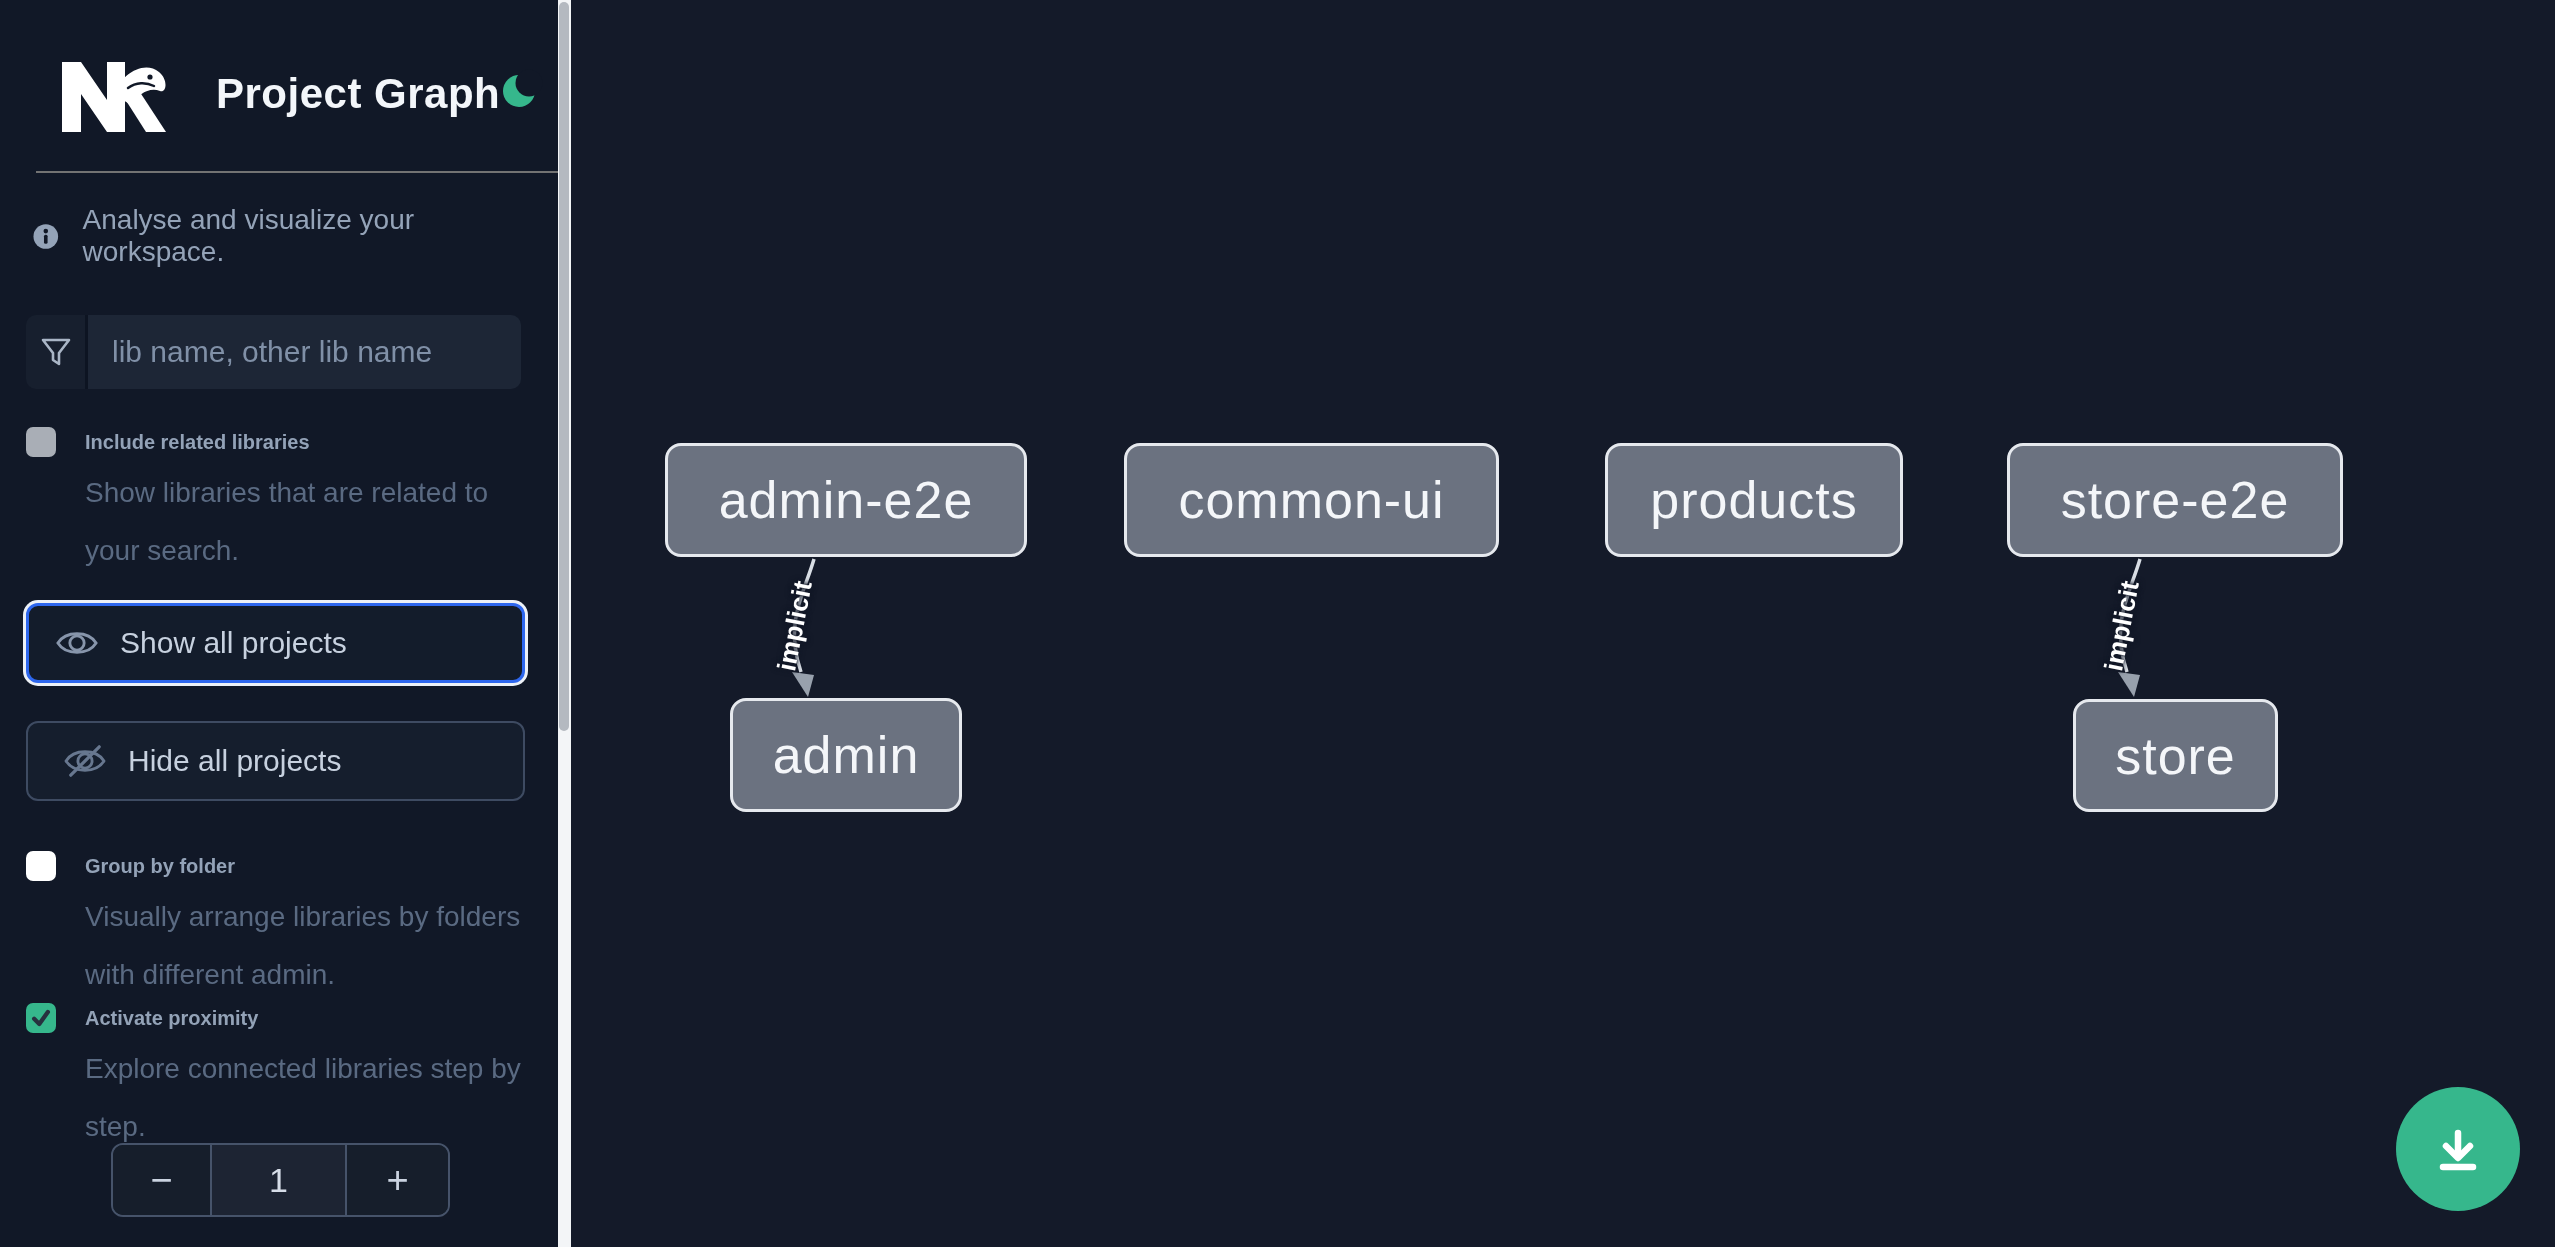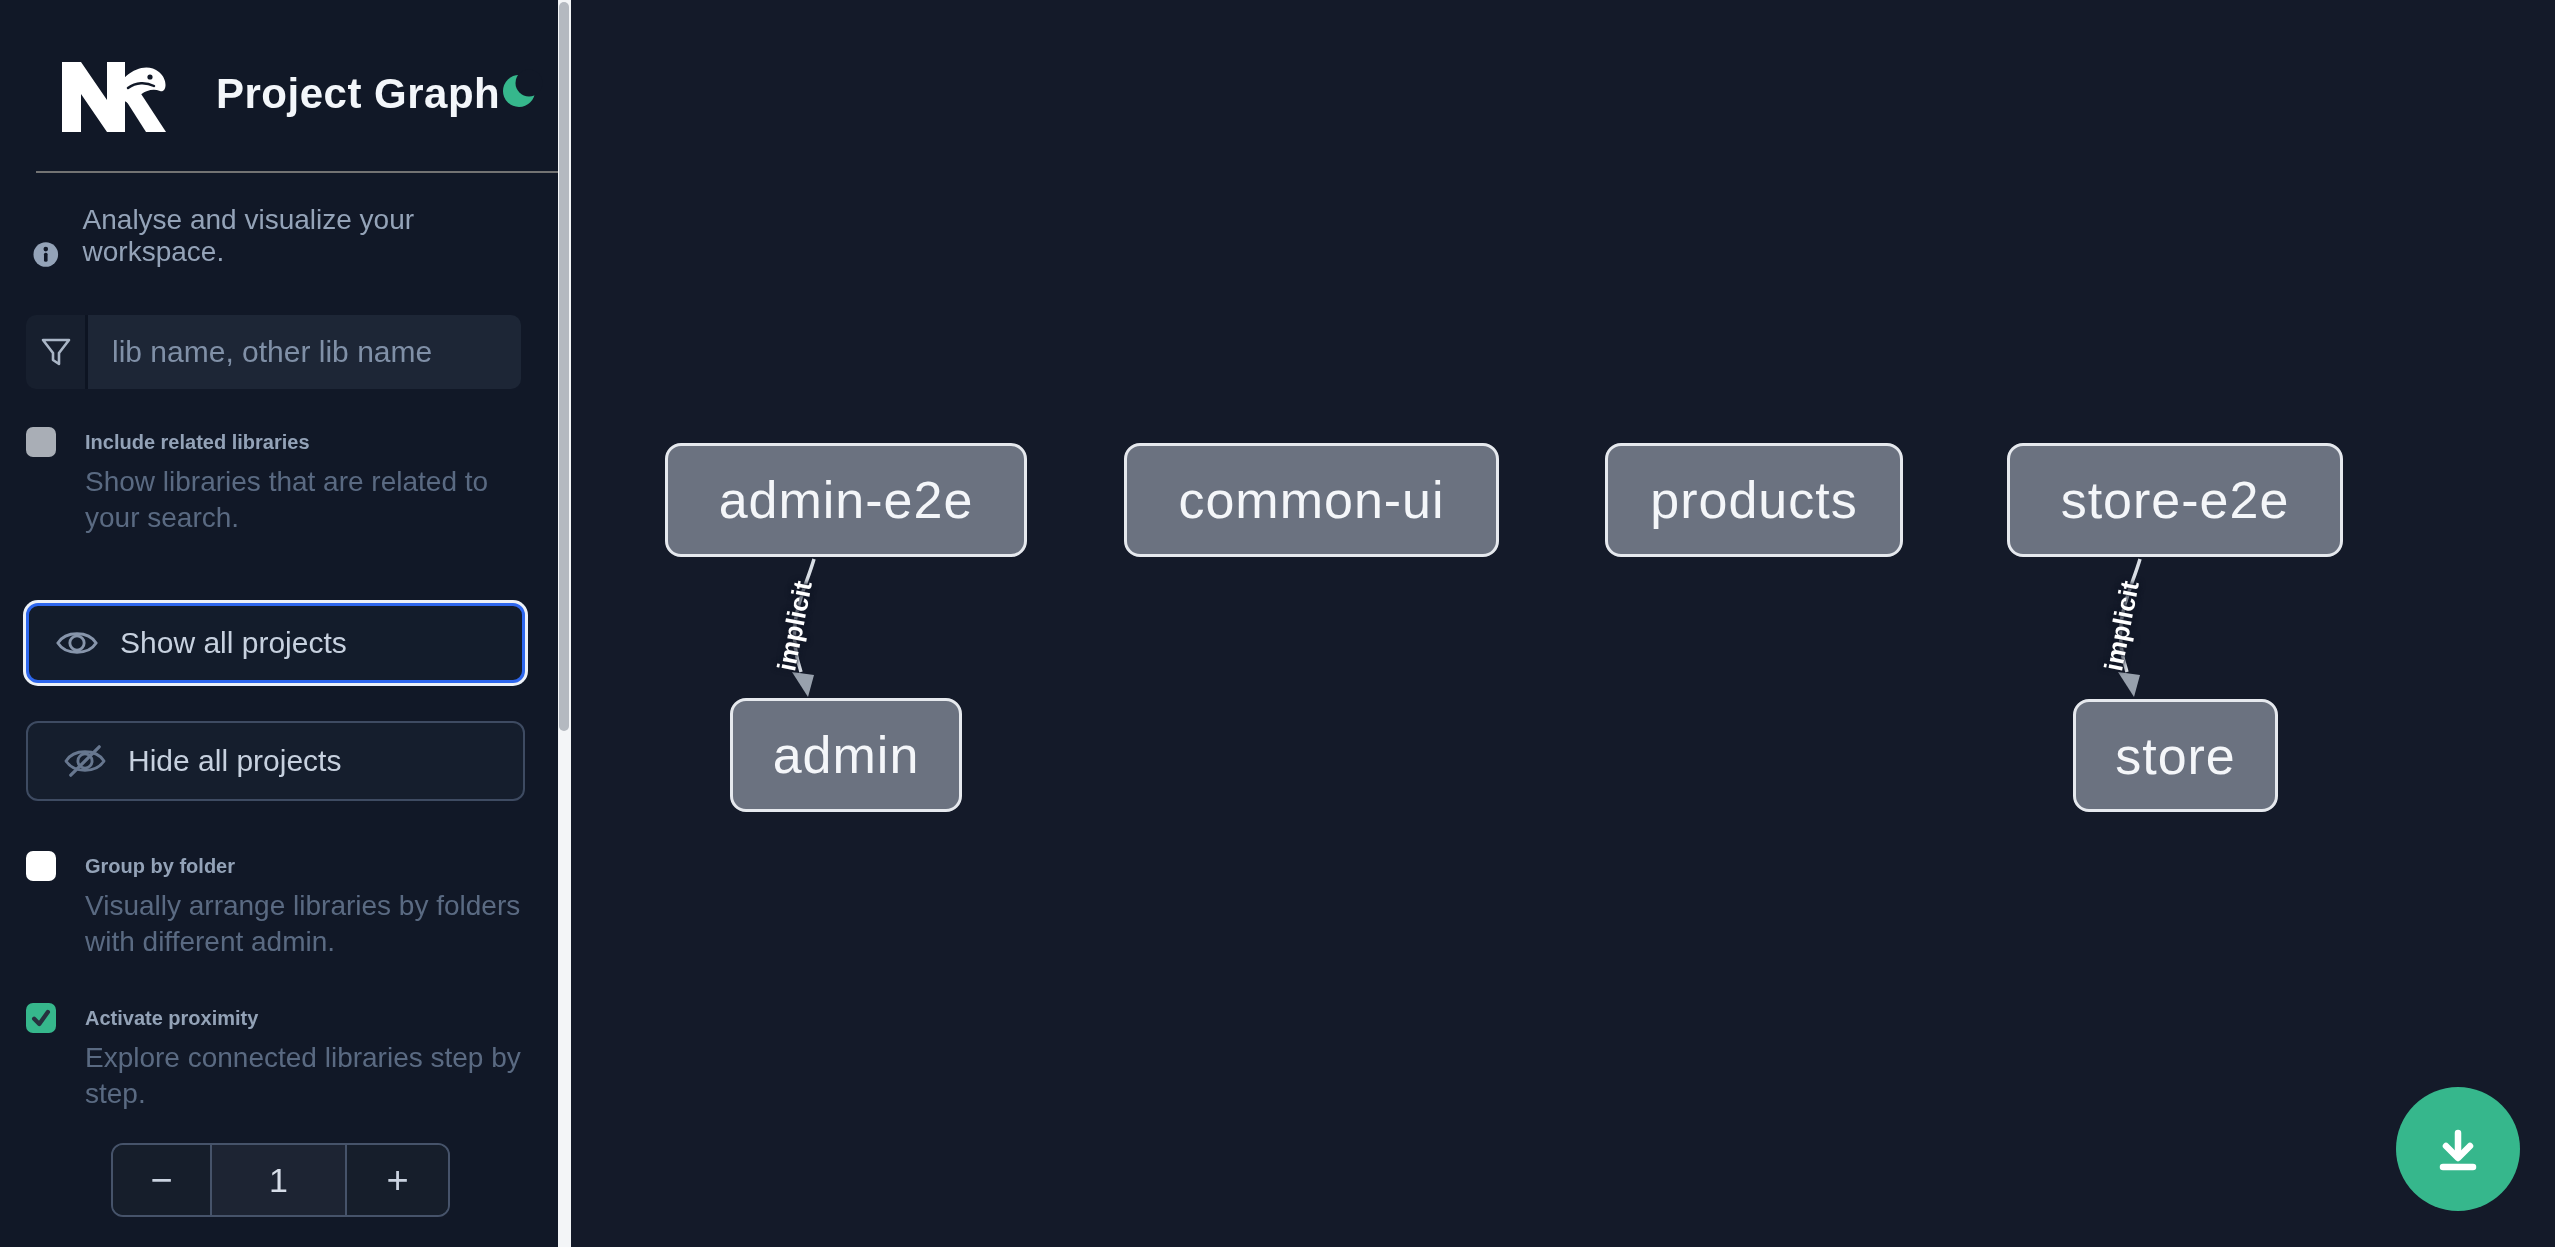--- a/index.html
+++ b/index.html
@@ -9,36 +9,36 @@
   .app { display: flex; width: 2555px; height: 1247px; }
 
   
   .sidebar { position: relative; width: 558px; height: 1247px; background: #111827; flex-shrink: 0; }
 
   .side-header { position: absolute; top: 0; left: 0; right: 0; height: 173px; border-bottom: 2px solid #737373; margin-left: 36px; }
   .nx-logo { position: absolute; left: 26px; top: 60px; width: 104px; height: 74px; }
   .page-title { position: absolute; left: 180px; top: 70px; font-size: 42px; font-weight: 700; color: #f3f6fa; letter-spacing: 0.5px; }
   .theme-toggle { position: absolute; left: 462px; top: 66px; width: 46px; height: 46px; cursor: pointer; background: none; border: none; }
 
-  .info-row { position: absolute; top: 204px; left: 33px; right: 20px; display: flex; align-items: flex-end; gap: 24px; }
+  .info-row { position: absolute; top: 204px; left: 33px; right: 20px; display: flex; align-items: center; gap: 24px; }
   .info-text { color: #94a3b8; font-size: 28px; }
 
   .filter { position: absolute; top: 315px; left: 26px; width: 495px; height: 74px; display: flex; border-radius: 10px; overflow: hidden; justify-content: center; }
   .filter-icon-cell { width: 62px; background: #171f2e; border-right: 3px solid #0d1422; display: flex; align-items: center; justify-content: center; flex-shrink: 0; }
   .filter-input { flex: 1; min-width: 0; background: #1d2636; border: none; outline: none; color: #e2e8f0; font-size: 30px; padding: 0 24px; font-family: "Liberation Sans", sans-serif; }
   .filter-input::placeholder { color: #8090a7; }
 
   .toggle { position: absolute; left: 26px; right: 22px; display: flex; align-items: flex-start; }
   .checkbox { width: 30px; height: 30px; border-radius: 7px; margin-top: 3px; flex-shrink: 0; display: flex; align-items: center; justify-content: center; cursor: pointer; }
   .cb-gray  { background: #a9aeb6; }
   .cb-white { background: #ffffff; }
   .cb-green { background: #36b78c; }
   .toggle-text { margin-left: 29px; width: 440px; }
   .toggle-label { font-size: 20px; font-weight: 700; color: #93a2b7; line-height: 36px; }
-  .toggle-desc  { font-size: 28px; color: #5a6a82; line-height: 36px; margin-top: 4px; }
+  .toggle-desc  { font-size: 28px; color: #5a6a82; line-height: 58px; margin-top: 4px; }
 
   .side-btn { position: absolute; left: 26px; width: 499px; height: 80px; border-radius: 12px; background: #151e2d; border: 2px solid #3e4b62; display: flex; align-items: center; gap: 22px; padding-left: 28px; color: #c7d1df; font-size: 30px; font-weight: 400; cursor: pointer; font-family: "Liberation Sans", sans-serif; }
   .side-btn.focused { border: 3px solid #2e67ee; box-shadow: 0 0 0 3px #edf1f7; background: #131c2b; padding-left: 27px; }
 
   .stepper { position: absolute; top: 1143px; left: 111px; width: 339px; height: 74px; display: grid; grid-template-columns: 97px 1fr 101px; border: 2px solid #46536a; border-radius: 12px; overflow: hidden; background: #161e2b; }
   .step-btn { display: flex; align-items: center; justify-content: center; color: #cad3e0; font-size: 38px; background: #161e2b; border: none; cursor: pointer; font-family: "Liberation Sans", sans-serif; }
   .step-value { display: flex; align-items: center; justify-content: center; background: #1d2433; color: #d6dde8; font-size: 34px; border-left: 2px solid #46536a; border-right: 2px solid #46536a; }
 
   
   .scrollbar { position: relative; width: 13px; height: 1247px; background: #f3f5f7; flex-shrink: 0; }

